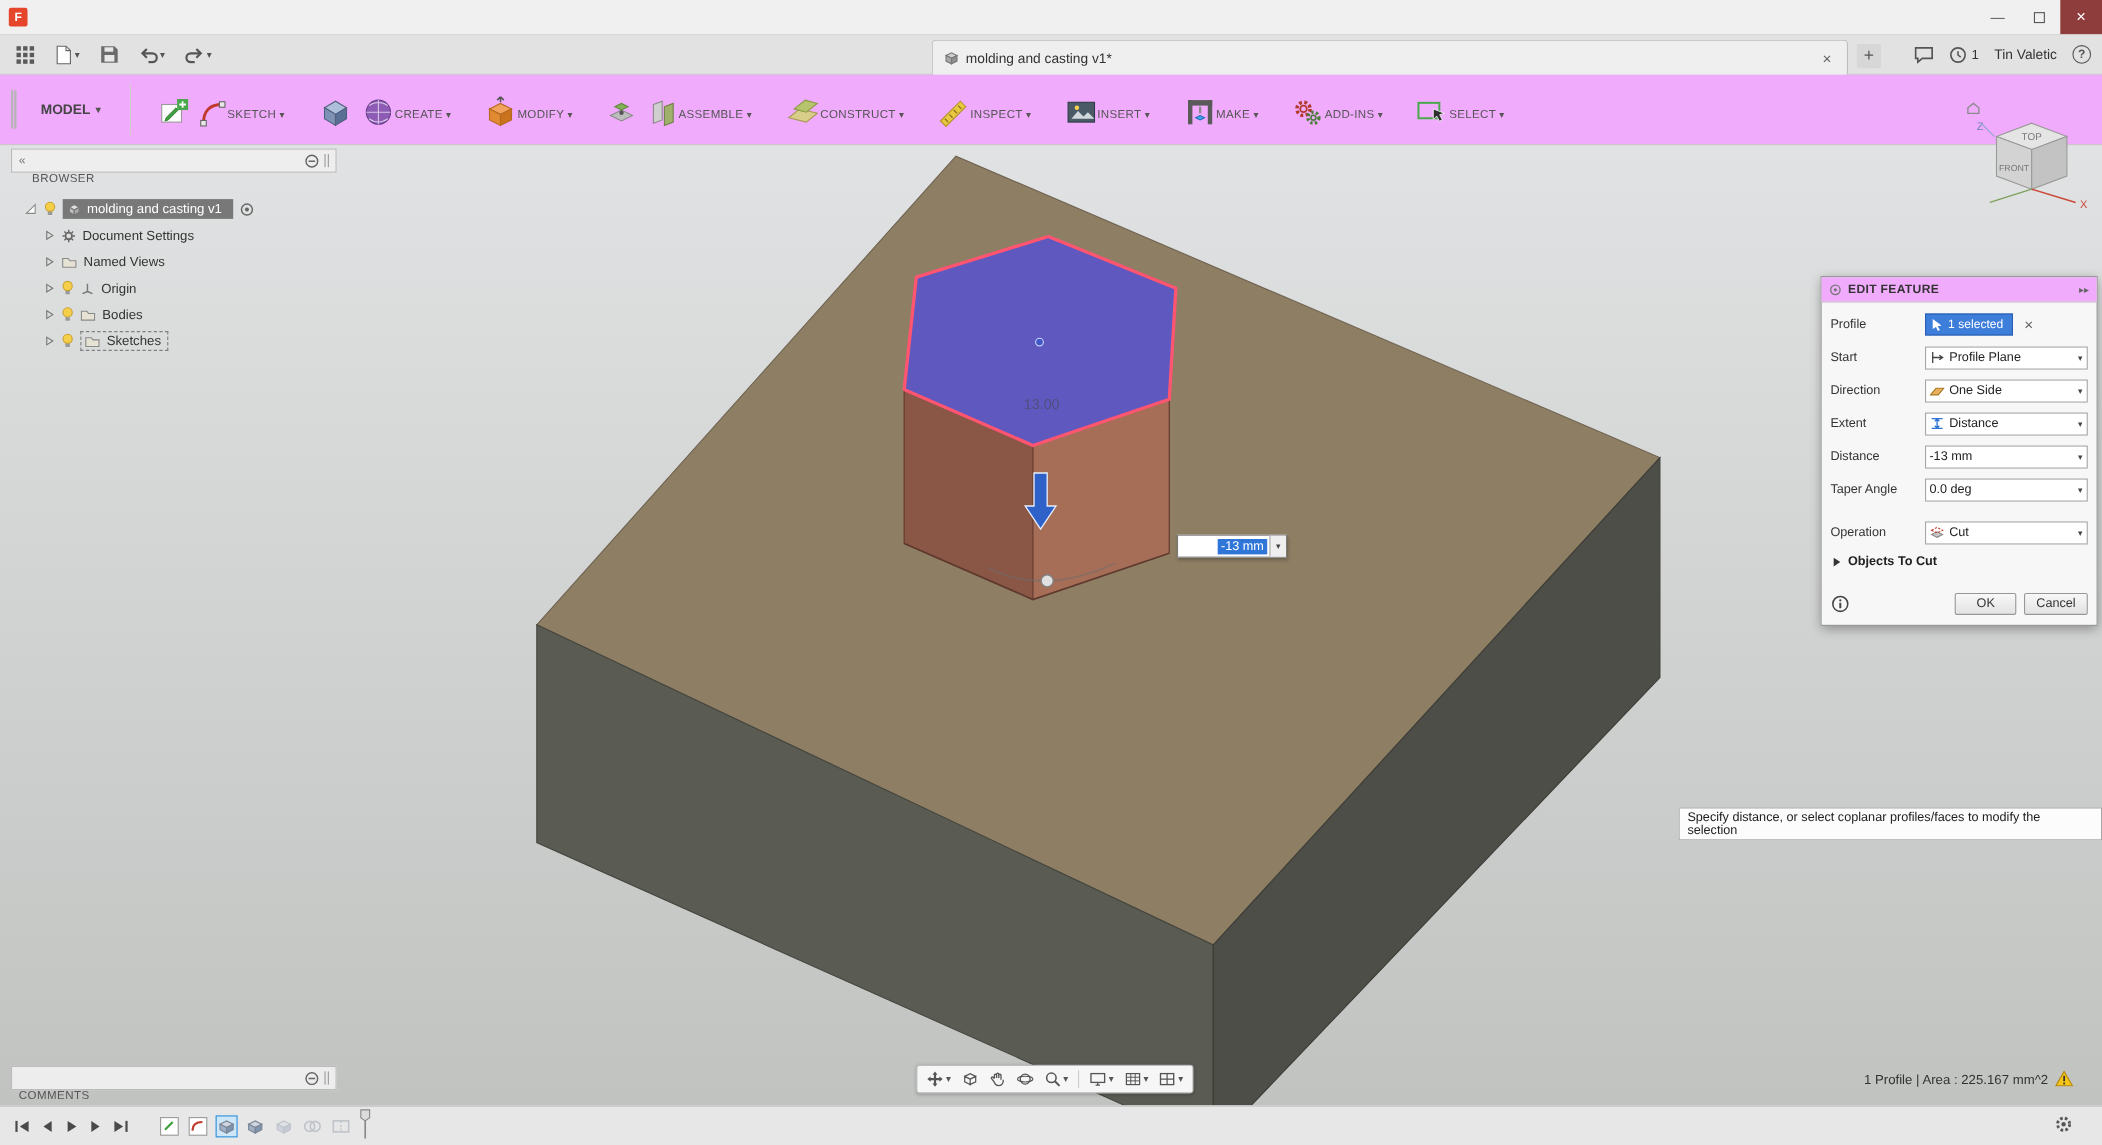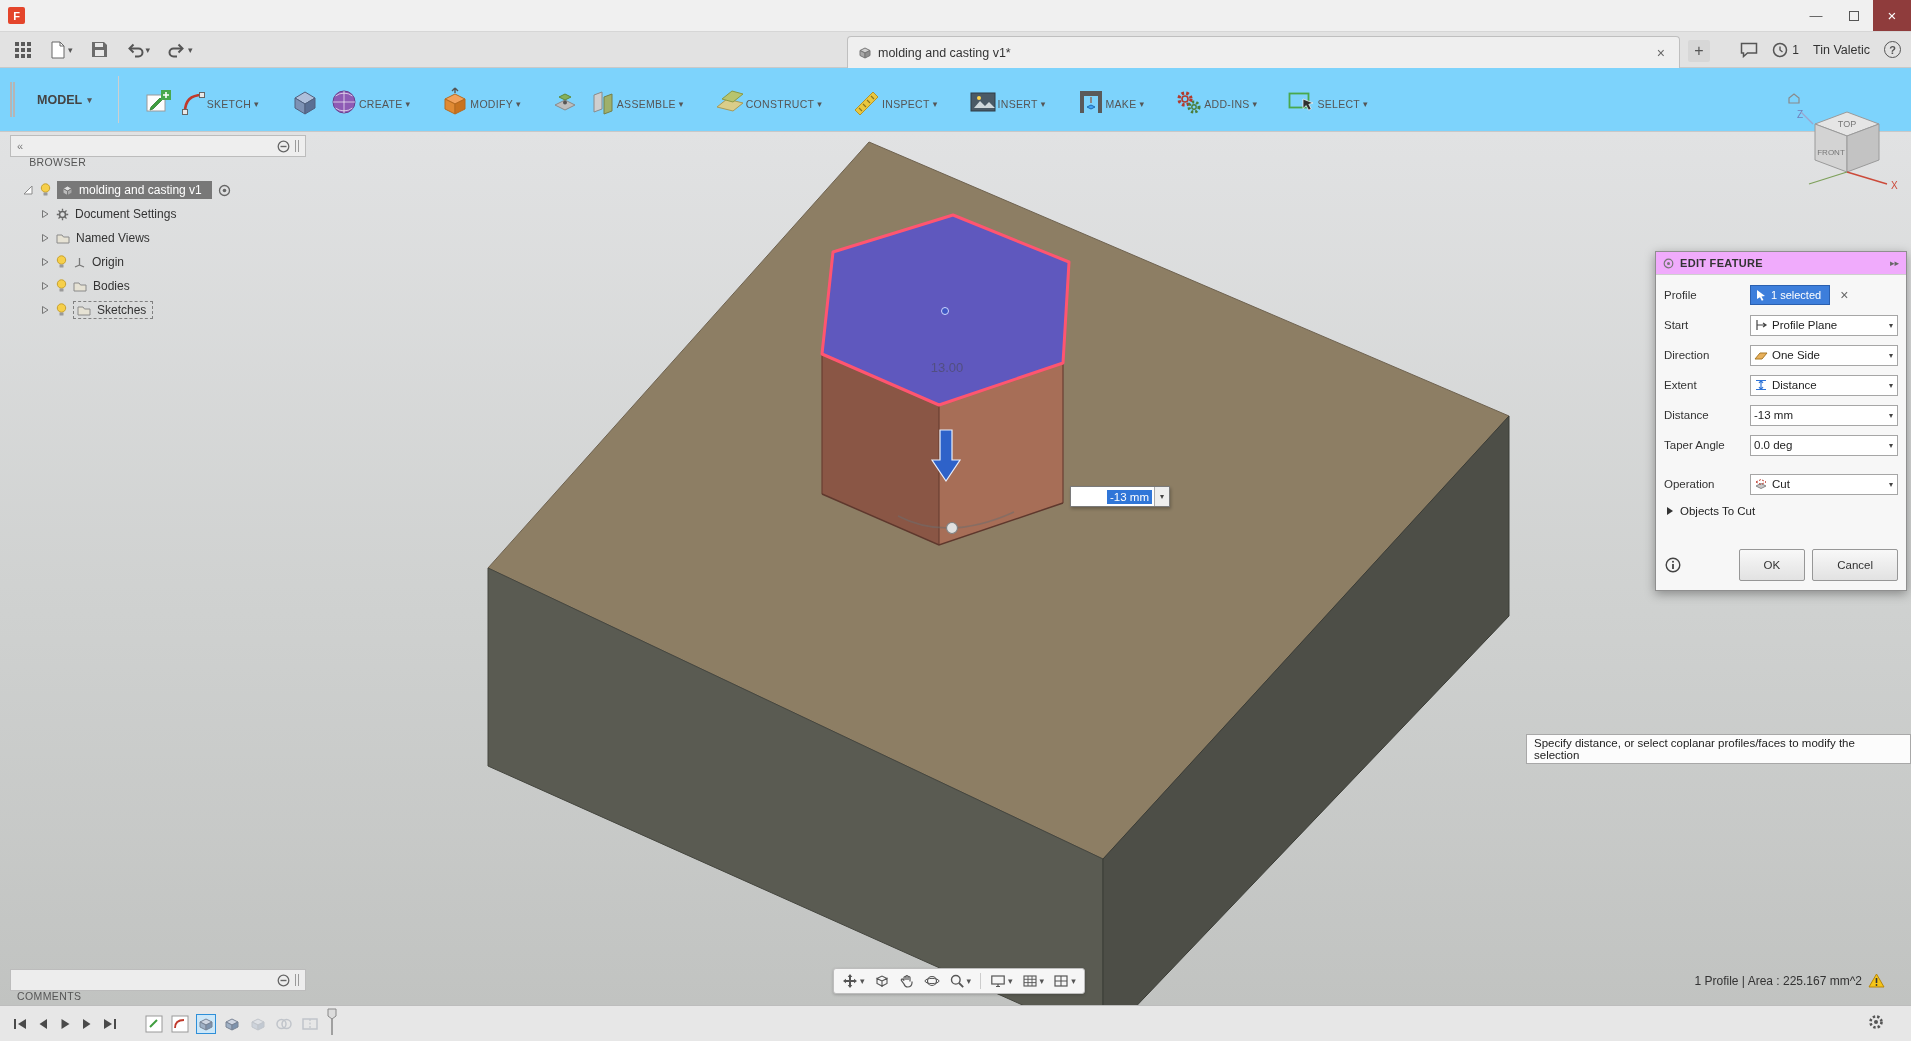--- a/index.html
+++ b/index.html
@@ -23,21 +23,21 @@
   .ab-right { position:absolute; right:10px; display:flex; align-items:center; gap:14px; }
   .user-name { font-size:12.5px; color:#333; }
   .help-circle { width:17px; height:17px; border:1.5px solid #555; border-radius:50%; color:#555; font-size:11px; font-weight:bold; display:flex; align-items:center; justify-content:center; }
   .notif { display:flex; align-items:center; gap:4px; }
   .doc-tab { position:absolute; left:847px; width:833px; top:4px; height:32px; background:#efefef; border:1px solid #bfbfbf; border-bottom:none; border-radius:4px 4px 0 0; display:flex; align-items:center; padding:0 10px; }
   .doc-tab .tab-label { font-size:12.5px; color:#333; margin-left:6px; }
   .tab-close { margin-left:auto; font-size:14px; color:#666; padding:0 4px; }
   .tab-add { position:absolute; left:1688px; top:8px; width:22px; height:22px; display:flex; align-items:center; justify-content:center; font-size:16px; color:#555; border-radius:2px; background:#d7d7d7; }
 
   
-  #ribbon { position:absolute; top:68px; left:0; width:1911px; height:64px; background:#7dd3fc; border-bottom:1px solid #c8c8c8; display:flex; align-items:stretch; }
+  #ribbon { position:absolute; top:68px; left:0; width:1911px; height:64px; background:#f0abfc; border-bottom:1px solid #c8c8c8; display:flex; align-items:stretch; }
   .grip { width:5px; margin:14px 6px 14px 10px; border-left:2px solid #b5b5b5; border-right:2px solid #b5b5b5; }
   .workspace { display:flex; flex-direction:column; justify-content:center; padding:0 16px; }
   .workspace .ws-label { font-size:12.5px; font-weight:bold; color:#444; display:flex; align-items:center; gap:5px; }
   .rib-sep { width:1px; background:#cfcfcf; margin:8px 10px; }
   .rib-groups { display:flex; gap:30px; padding-left:14px; }
   .rgroup { display:flex; flex-direction:row; align-items:center; justify-content:flex-start; padding-top:5px; }
   .gicons { height:36px; display:flex; align-items:center; gap:8px; }
   .glabel { margin-top:3px; font-size:10.5px; color:#555; letter-spacing:.3px; display:flex; align-items:center; gap:3px; }
 
   
@@ -86,24 +86,24 @@
   .dlg-title { font-size:11px; font-weight:bold; color:#333; letter-spacing:.3px; }
   .dlg-ff { margin-left:auto; font-size:9px; color:#666; }
   .dlg-body { padding:7px 8px 8px 8px; }
   .dlg-row { display:flex; align-items:center; height:26px; margin-bottom:4px; }
   .dlg-label { width:86px; font-size:11.5px; color:#333; flex:none; }
   .dd, .inp { flex:1; height:21px; background:#fff; border:1px solid #a6a6a6; display:flex; align-items:center; padding:0 3px; gap:4px; }
   .dd-text, .inp-text { font-size:11.5px; color:#222; flex:1; white-space:nowrap; overflow:hidden; }
   .dd-arrow { font-size:8px; color:#444; padding-right:1px; }
   .badge { display:flex; align-items:center; gap:5px; background:#3d7edb; border:1px solid #2a5faf; color:#fff; font-size:11px; height:20px; padding:0 8px 0 5px; }
   .clear-x { margin-left:10px; color:#666; font-size:14px; }
-  .dlg-objects { display:flex; align-items:center; gap:6px; font-size:11.5px; font-weight:normal; color:#222; margin:8px 0 12px 2px; }
+  .dlg-objects { display:flex; align-items:center; gap:6px; font-size:11.5px; font-weight:bold; color:#222; margin:8px 0 2px 2px; }
   .dlg-footer { display:flex; align-items:center; padding:12px 8px 9px 9px; }
   .dlg-btns { margin-left:auto; display:flex; gap:7px; }
-  .btn { min-width:56px; height:32px; background:linear-gradient(#f8f8f8,#e2e2e2); border:1px solid #979797; border-radius:2px; font-size:11.5px; color:#333; display:flex; align-items:center; justify-content:center; padding:0 24px; }
+  .btn { min-width:56px; height:20px; background:linear-gradient(#f8f8f8,#e2e2e2); border:1px solid #979797; border-radius:2px; font-size:11.5px; color:#333; display:flex; align-items:center; justify-content:center; padding:0 10px; }
   .row-gap { height:9px; }
 
   
   #timeline { position:absolute; left:0; top:1005px; width:1911px; height:36px; background:#e7e7e7; border-top:1px solid #bdbdbd; display:flex; align-items:center; }
   .tl-controls { display:flex; align-items:center; gap:8px; padding-left:12px; }
   .tl-features { display:flex; align-items:center; gap:6px; margin-left:26px; }
   .feat { width:20px; height:20px; display:flex; align-items:center; justify-content:center; border:1px solid transparent; }
   .feat.sel { background:#cde7f8; border-color:#2e8fd8; }
   .feat.dis { opacity:.35; }
   .tl-gear { position:absolute; right:26px; }

